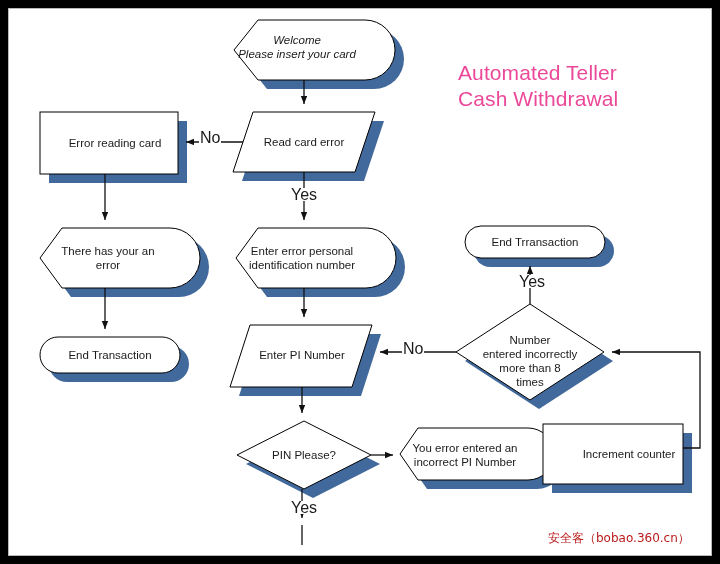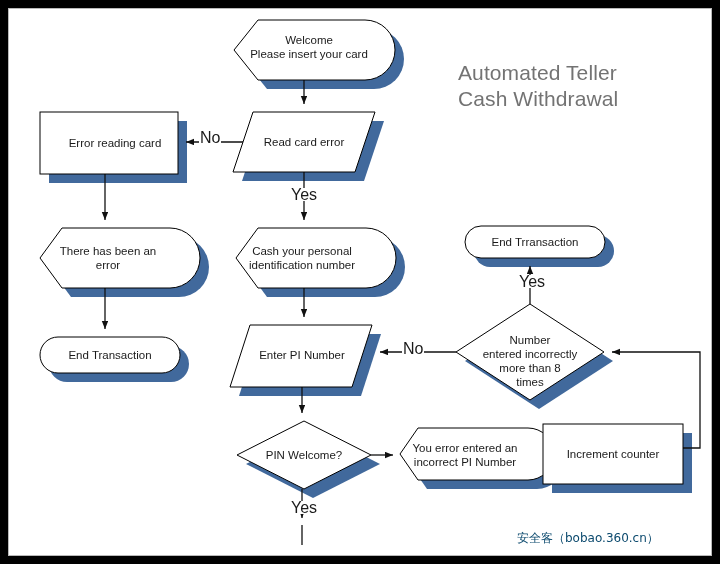--- a/index.html
+++ b/index.html
@@ -38,30 +38,30 @@
   }
   #canvas svg { display: block; }
 
   .diagram-title {
     position: absolute;
     left: 458px;
     top: 60px;
     width: 250px;
     font-size: 21px;
     line-height: 26px;
-    color: #737373;
+    color: #ec4899;
     letter-spacing: 0.1px;
     white-space: pre-line;
   }
   .watermark {
     position: absolute;
-    left: 517px;
+    left: 548px;
     top: 530px;
     font-size: 12px;
-    color: #0c4a6e;
+    color: #b91c1c;
     font-family: "DejaVu Sans", sans-serif;
     white-space: nowrap;
   }
   
   .node-label {
     position: absolute;
     text-align: center;
     font-size: 11.5px;
     line-height: 14px;
     color: #1a1a1a;
@@ -161,43 +161,43 @@
         <path d="M250,325 L372,325 L352,387 L230,387 z"></path>
         <path d="M304,421 L371,455 L304,489 L237,455 z"></path>
         <path d="M418,428 L528,428 A26,26 0 0 1 528,480 L418,480 L400,454 z"></path>
         <rect x="543" y="424" width="140" height="60"></rect>
         <path d="M530,304 L604,352 L530,400 L456,352 z"></path>
         <rect x="465" y="226" width="140" height="32" rx="16" ry="16"></rect>
       </g>
     </svg>
   </div>
 
-  <div class="node-label" style="left:244px; top:33px; width:130px;">Welcome
+  <div class="node-label" style="left:232px; top:33px; width:130px;font-style:italic;">Welcome
 Please insert your card</div>
 
   <div class="node-label" style="left:240px; top:135px; width:128px;">Read card error</div>
 
   <div class="node-label" style="left:41px; top:136px; width:148px;">Error reading card</div>
 
-  <div class="node-label" style="left:47px; top:244px; width:122px;">There has been an
+  <div class="node-label" style="left:47px; top:244px; width:122px;">There has your an
 error</div>
 
   <div class="node-label" style="left:41px; top:348px; width:138px;">End Transaction</div>
 
-  <div class="node-label" style="left:240px; top:244px; width:124px;">Cash your personal
+  <div class="node-label" style="left:240px; top:244px; width:124px;">Enter error personal
 identification number</div>
 
   <div class="node-label" style="left:238px; top:348px; width:128px;text-align:center;">Enter PI Number</div>
 
-  <div class="node-label" style="left:250px; top:448px; width:108px;">PIN Welcome?</div>
+  <div class="node-label" style="left:250px; top:448px; width:108px;">PIN Please?</div>
 
   <div class="node-label" style="left:404px; top:441px; width:122px;">You error entered an
 incorrect PI Number</div>
 
-  <div class="node-label" style="left:545px; top:447px; width:136px;">Increment counter</div>
+  <div class="node-label" style="left:545px; top:447px; width:136px;padding-left:16px;">Increment counter</div>
 
   <div class="node-label" style="left:465px; top:333px; width:130px;">Number
 entered incorrectly
 more than 8
 times</div>
 
   <div class="node-label" style="left:466px; top:235px; width:138px;">End Trransaction</div>
 
   <div class="edge-label" style="left:199px; top:131px;">No</div>
   <div class="edge-label" style="left:290px; top:188px;">Yes</div>

